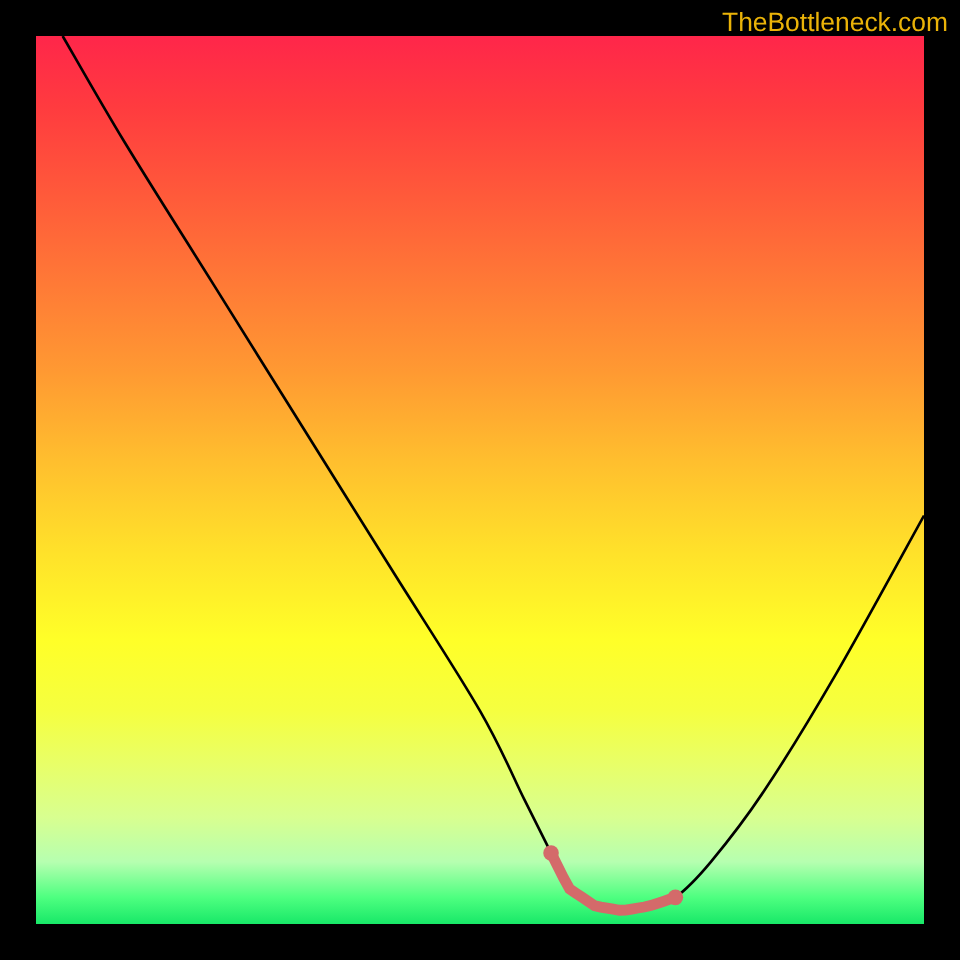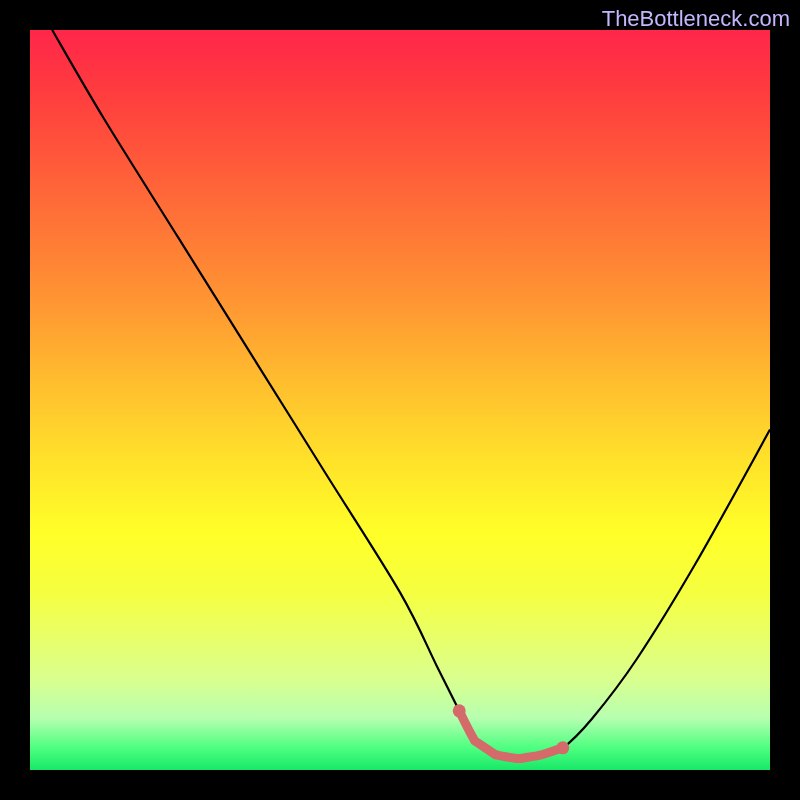--- a/index.html
+++ b/index.html
@@ -13,21 +13,21 @@
   }
   .container {
     width: 800px;
     height: 800px;
     position: relative;
   }
   .watermark {
     position: absolute;
     top: 6px;
     right: 10px;
-    color: #c4b5fd;
+    color: #eab308;
     font-size: 22px;
     font-weight: 500;
     z-index: 10;
   }
   .plot-area {
     position: absolute;
     left: 30px;
     top: 30px;
     width: 740px;
     height: 740px;

